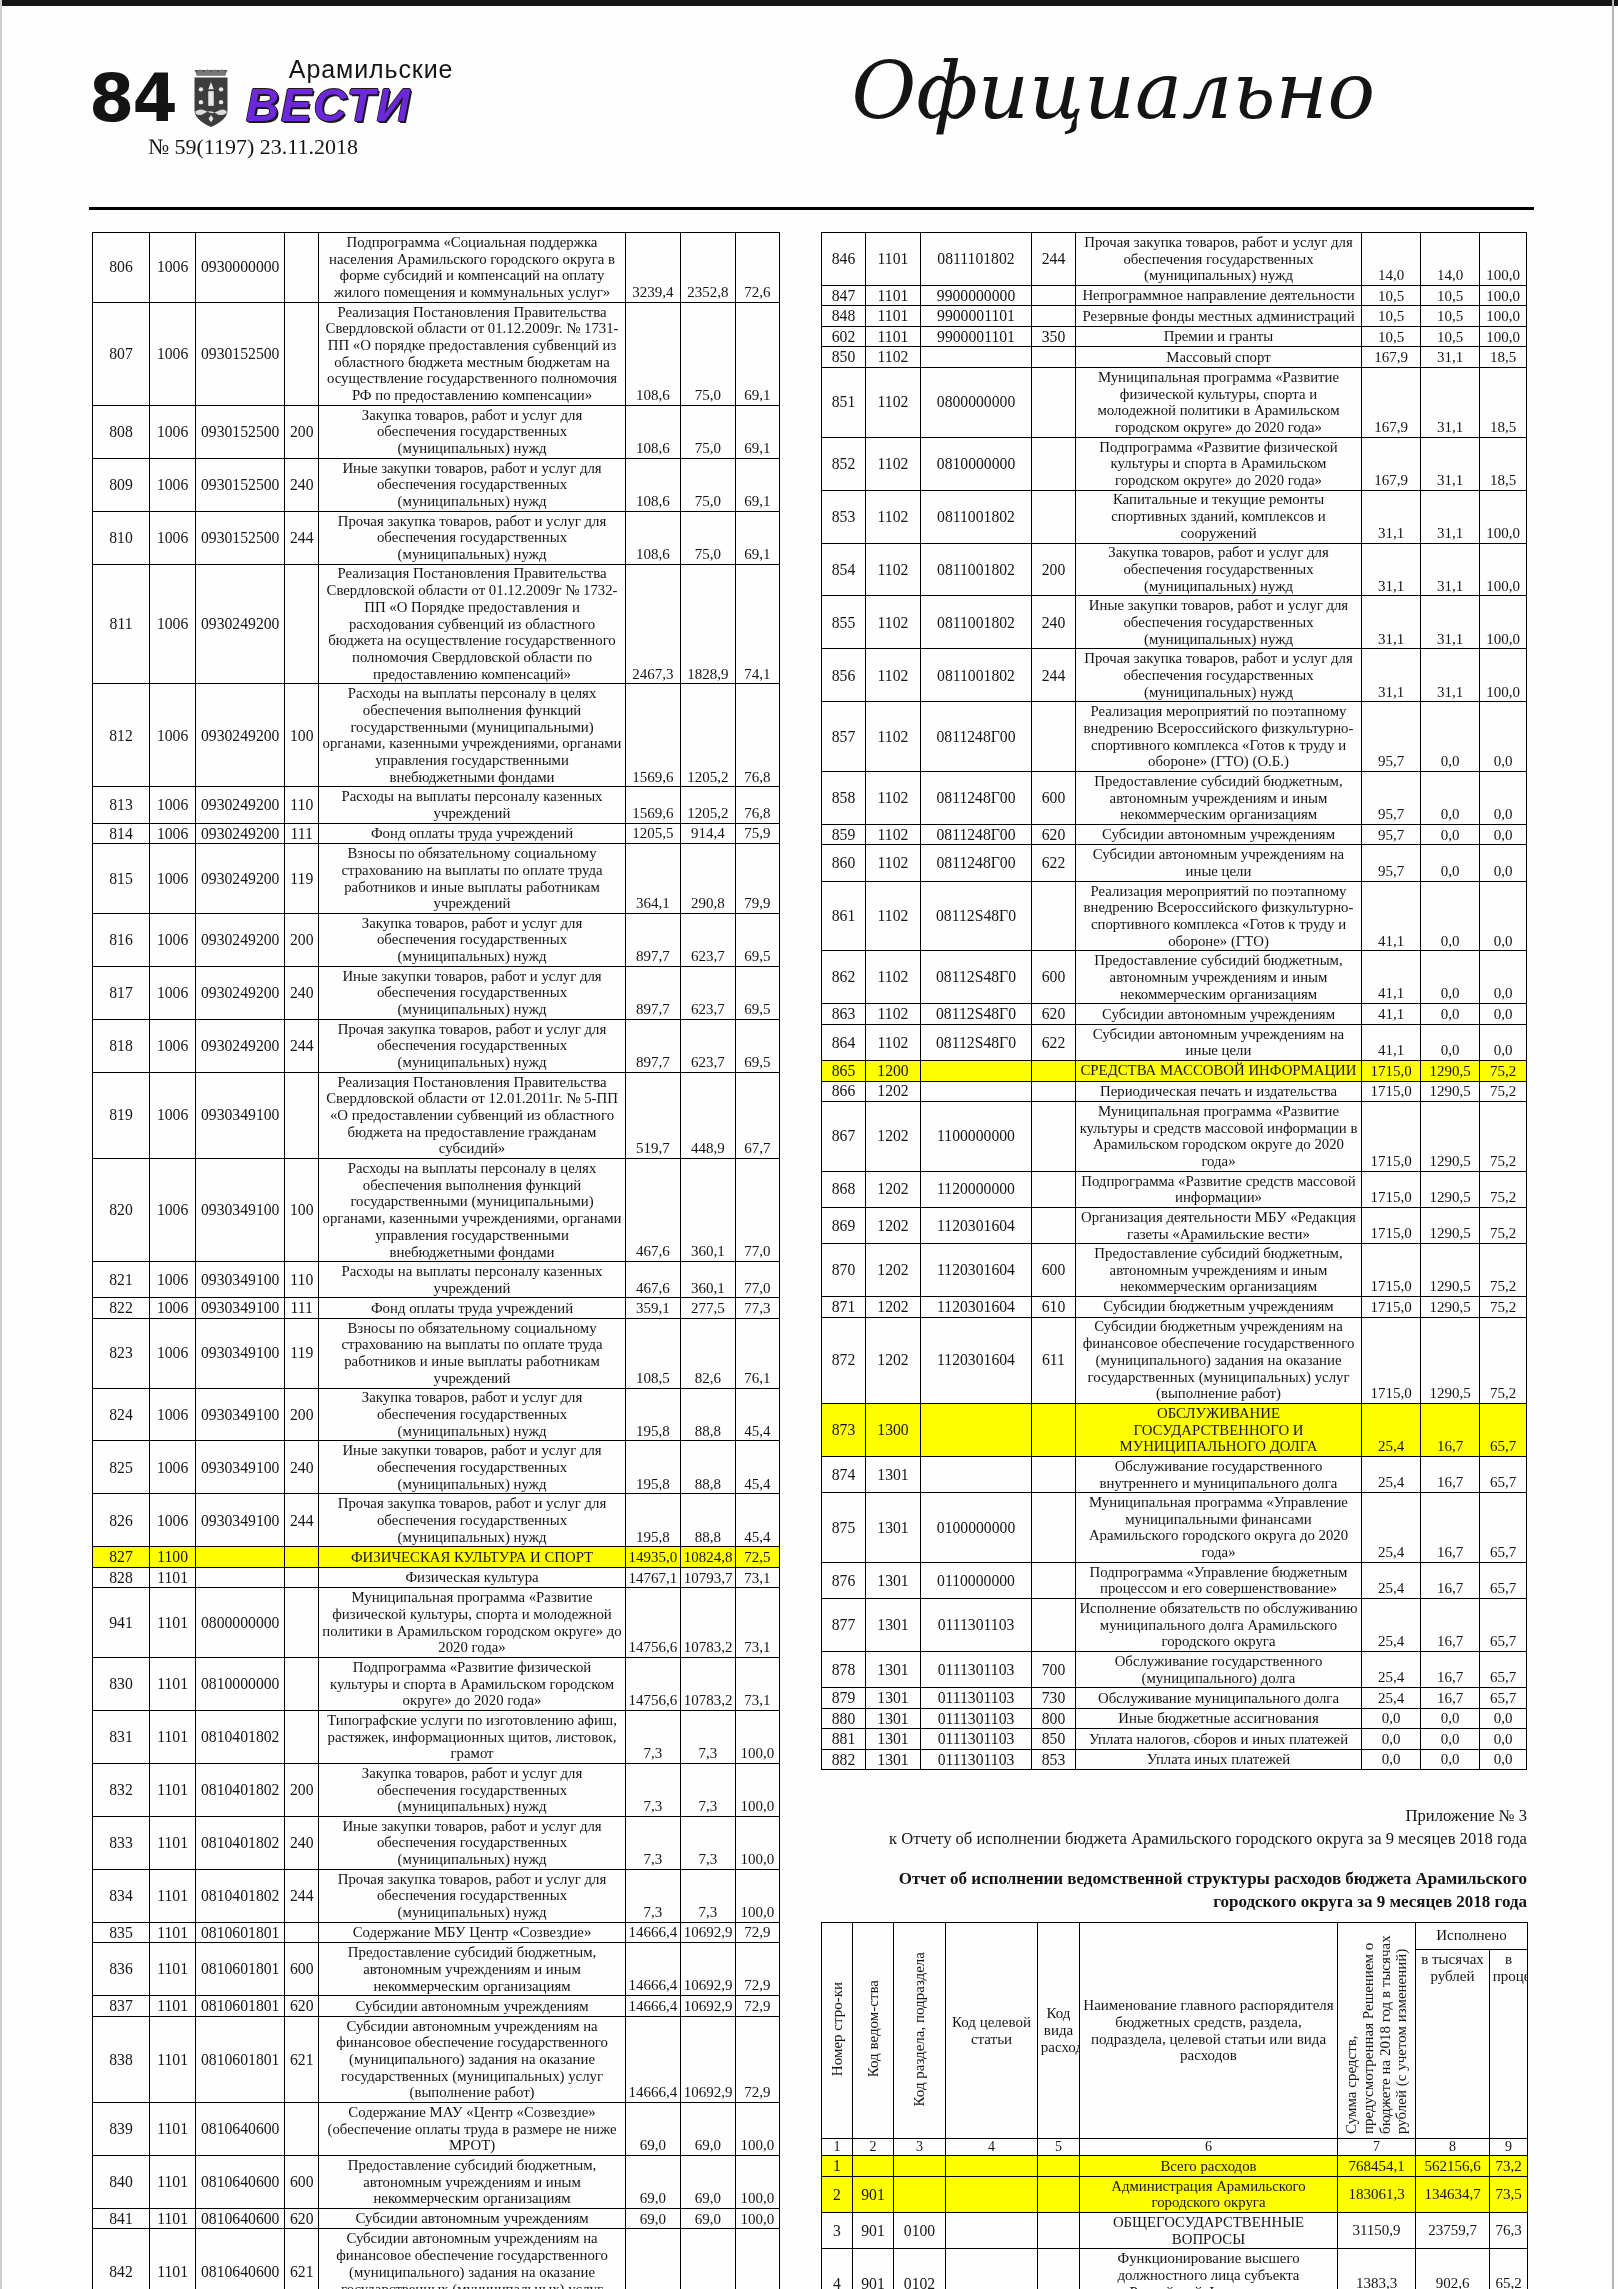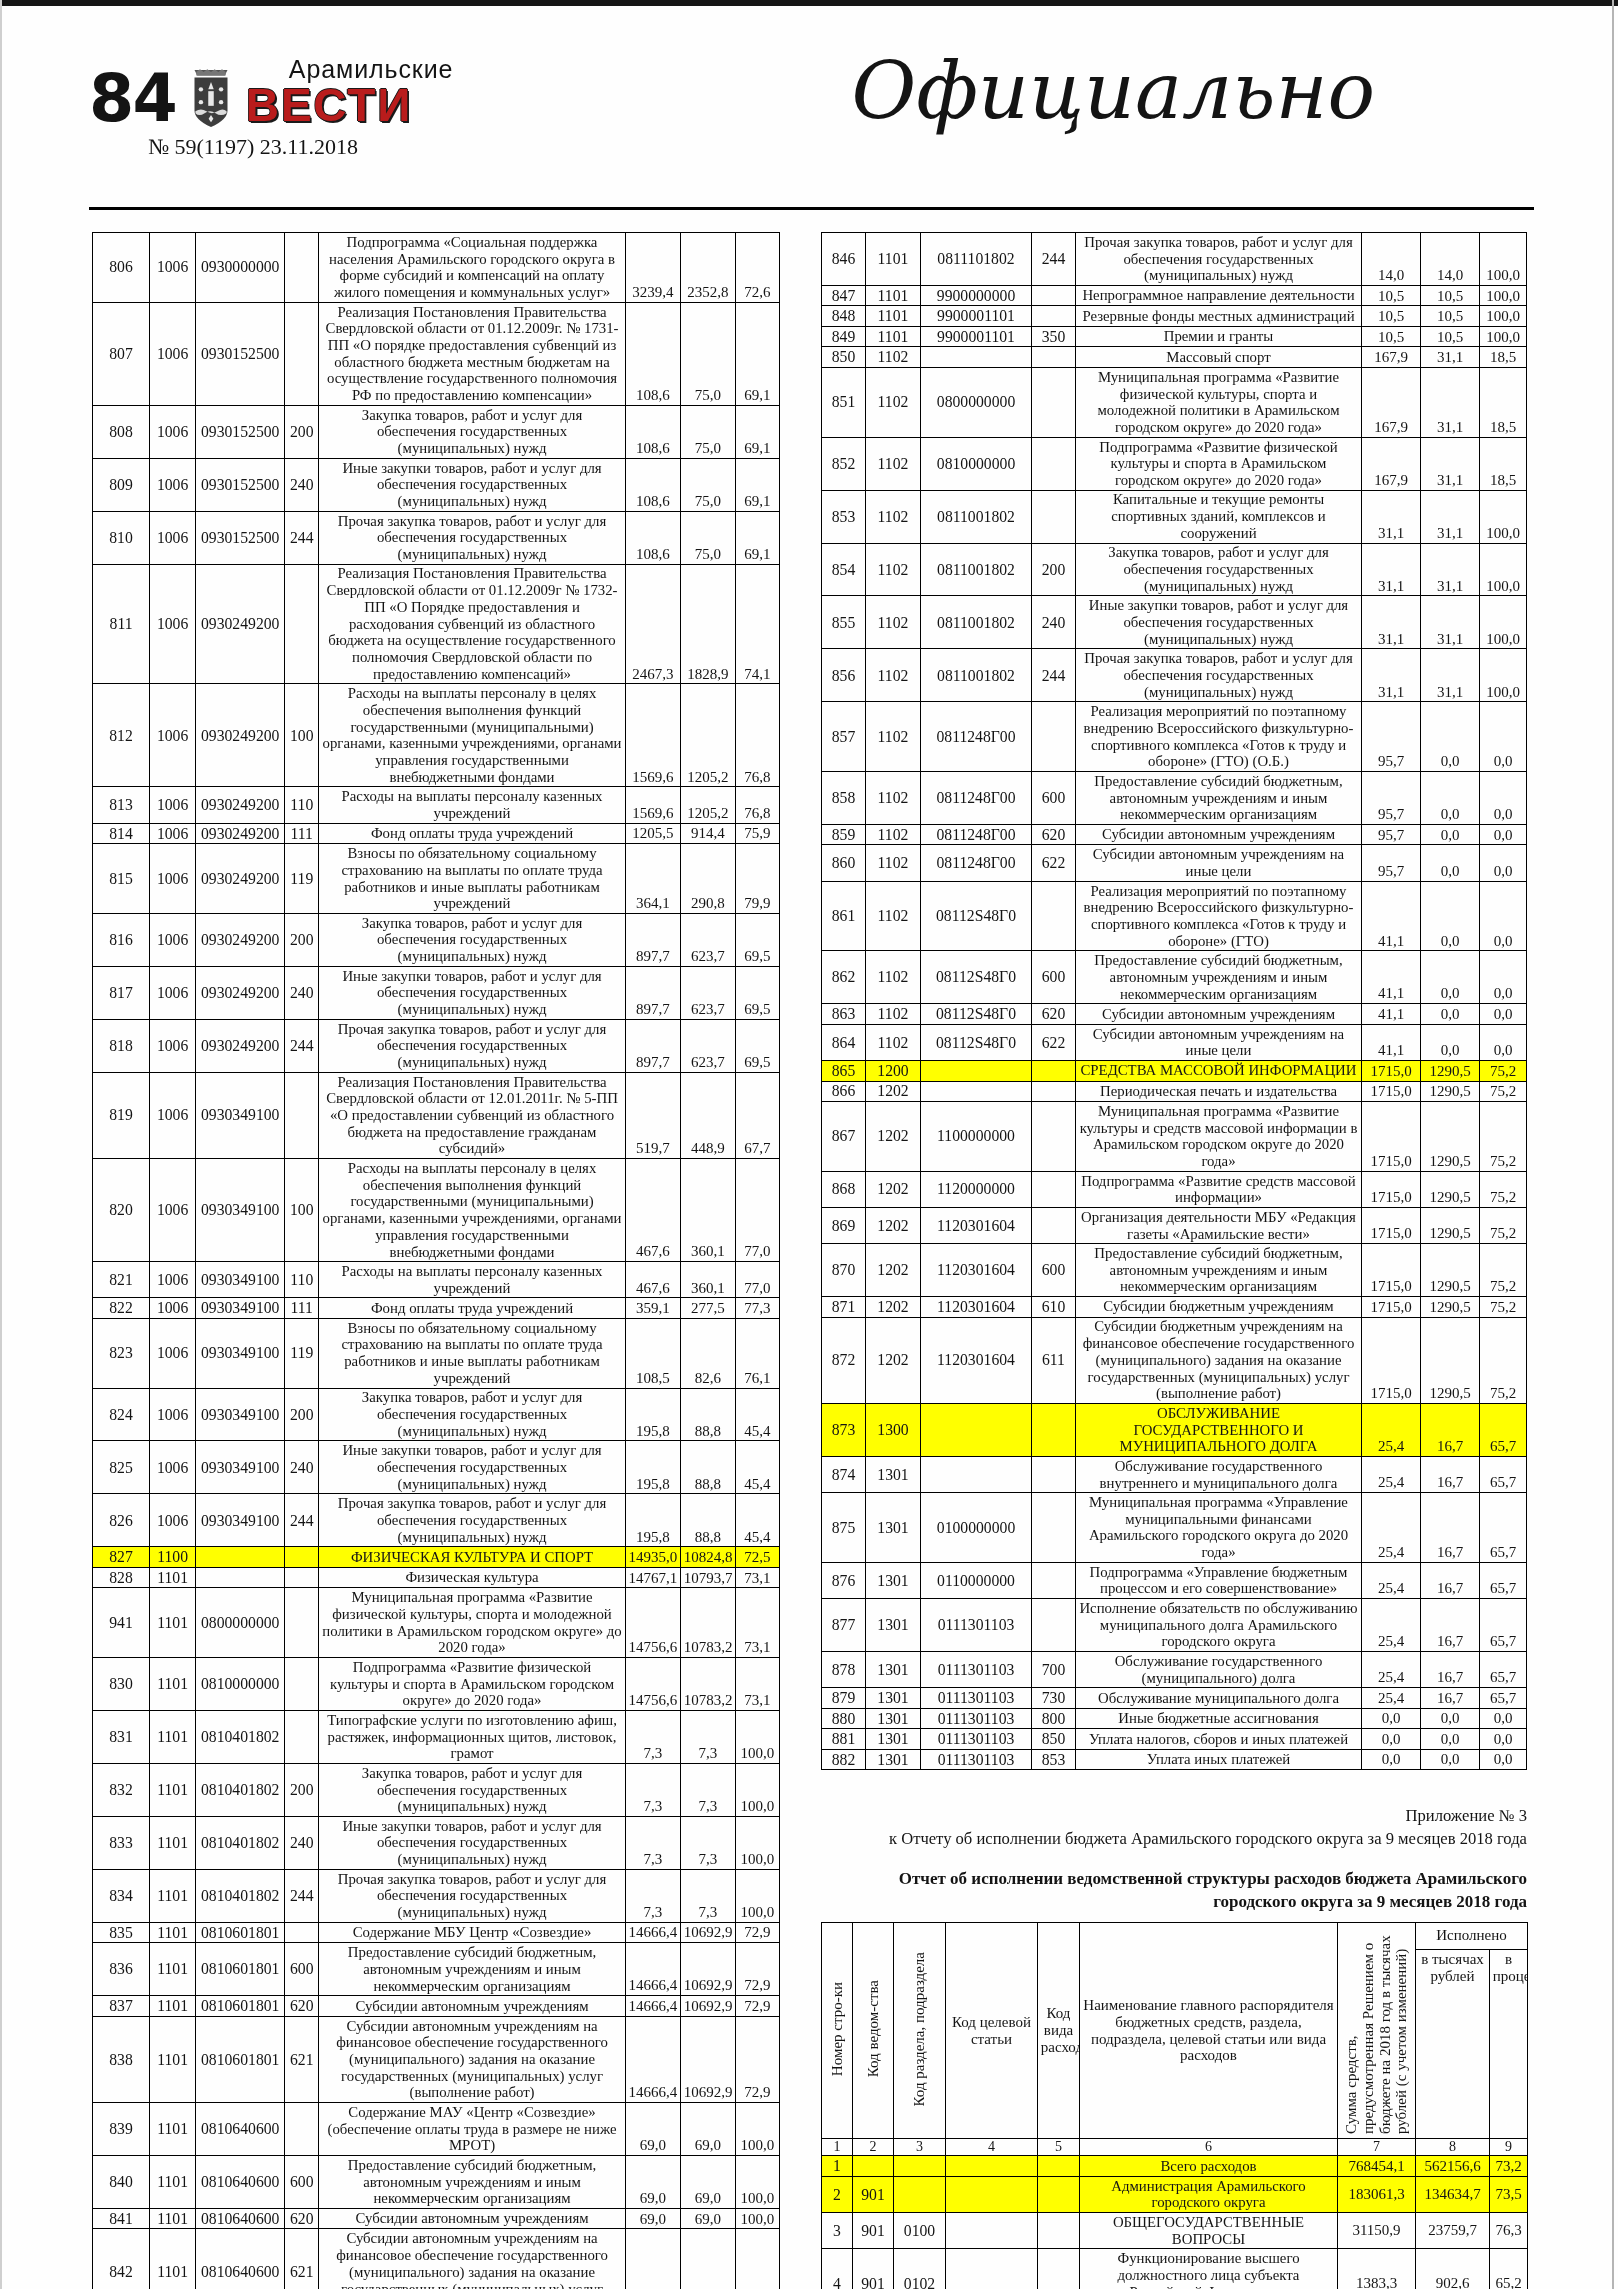--- a/index.html
+++ b/index.html
@@ -9,22 +9,22 @@
   .edge-right{position:absolute;top:0;right:5.5px;width:1.8px;height:100%;background:#b5b5b5;}
   .edge-left{position:absolute;top:0;left:0;width:1.8px;height:100%;background:#cfcfcf;}
 
   
   .page-header{position:absolute;top:57px;left:89px;}
   .mast-row{display:flex;align-items:flex-end;gap:13px;}
   .pagenum{font-family:"DejaVu Sans",sans-serif;font-weight:bold;font-size:65px;line-height:.9;letter-spacing:-1.8px;}
   .logo{width:44px;height:59px;display:block;}
   .mast-text{line-height:1;}
   .mast-top{font-family:"Liberation Sans",sans-serif;font-weight:normal;font-size:25px;letter-spacing:0.9px;margin-left:43px;}
-  .mast-main{font-family:"Liberation Sans",sans-serif;font-weight:bold;font-size:46px;
-             color:#b91c1c;letter-spacing:1.8px;
+  .mast-main{font-family:"Liberation Sans",sans-serif;font-weight:bold;font-style:italic;font-size:46px;
+             color:#6d28d9;letter-spacing:1.8px;
              text-shadow:0.9px 0 #1a1a1a,-0.9px 0 #1a1a1a,0 0.9px #1a1a1a,0 -0.9px #1a1a1a,1.8px 1.8px 0 #1a1a1a;}
   .issue{font-size:22px;margin:5.5px 0 0 59px;}
   .official{position:absolute;top:52px;left:738px;width:637px;text-align:right;
             font-family:"DejaVu Serif",serif;font-style:italic;font-size:79px;line-height:1;}
   .rule{position:absolute;top:207px;left:89px;width:1445px;height:2.8px;background:#000;}
 
   
   .col-left{position:absolute;top:232px;left:92px;width:688px;}
   .col-right{position:absolute;top:232px;left:821px;width:706px;}
 
@@ -507,21 +507,21 @@
           <td class="cn">848</td>
           <td class="cc">1101</td>
           <td class="cc">9900001101</td>
           <td class="cc"></td>
           <td class="nm">Резервные фонды местных администраций</td>
           <td class="vl">10,5</td>
           <td class="vl">10,5</td>
           <td class="pc">100,0</td>
         </tr>
         <tr>
-          <td class="cn">849</td>
+          <td class="cn">602</td>
           <td class="cc">1101</td>
           <td class="cc">9900001101</td>
           <td class="cc">350</td>
           <td class="nm">Премии и гранты</td>
           <td class="vl">10,5</td>
           <td class="vl">10,5</td>
           <td class="pc">100,0</td>
         </tr>
         <tr>
           <td class="cn">850</td>

